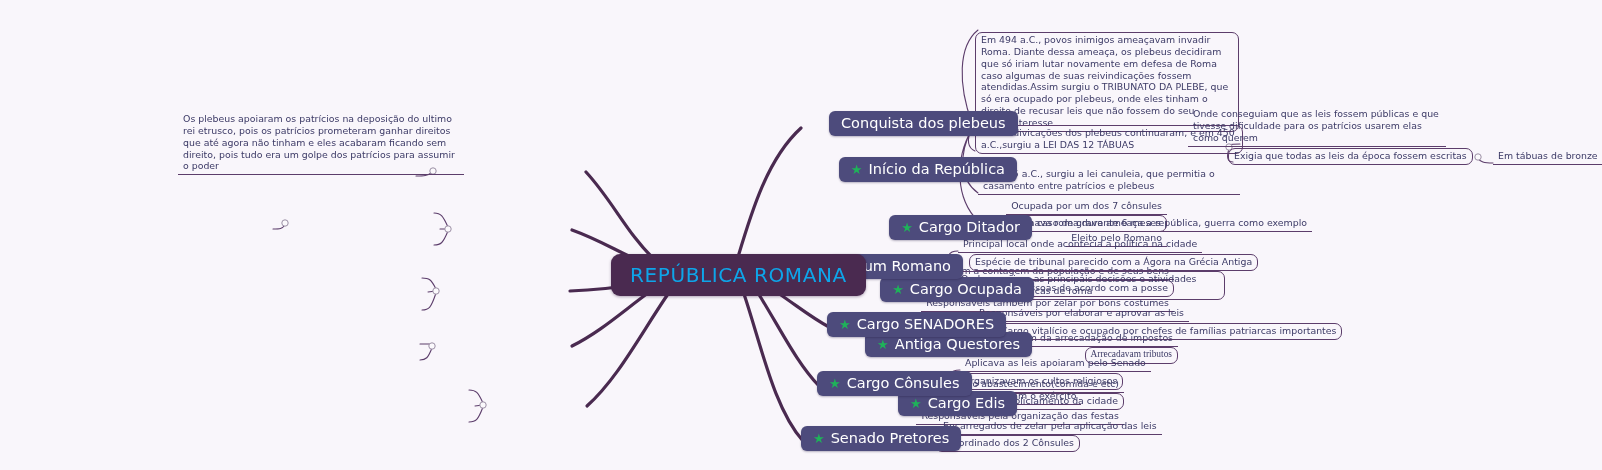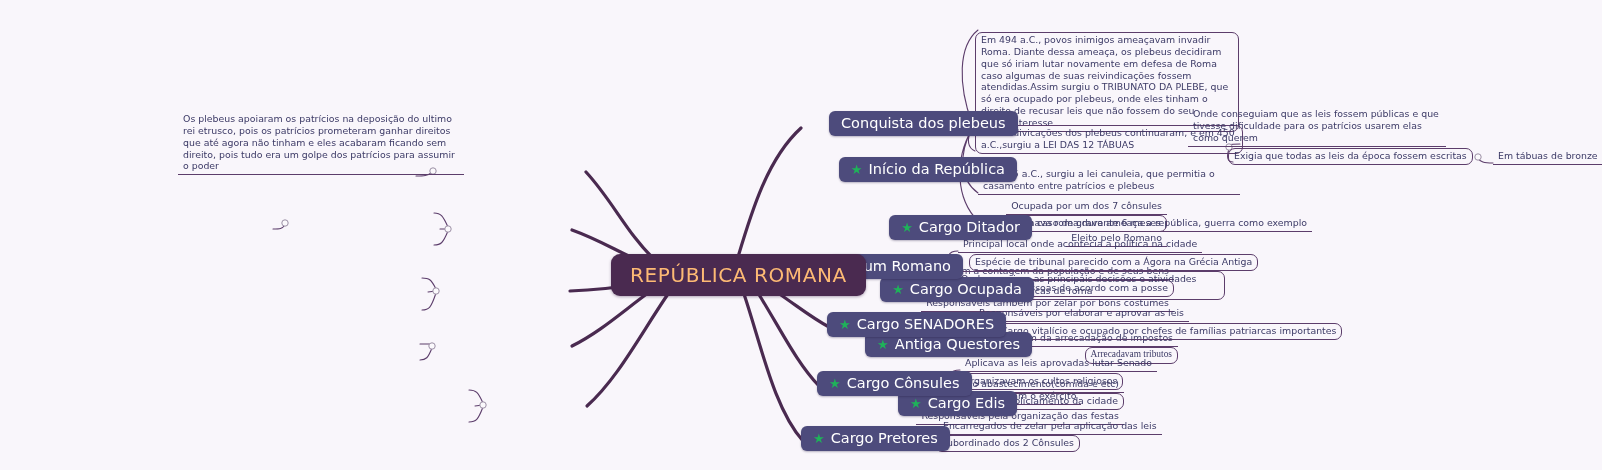--- a/index.html
+++ b/index.html
@@ -2,21 +2,21 @@
 <html><head>
 <meta charset="utf-8">
 <style>
   html,body{margin:0;padding:0;background:#f9f6fb;}
   .stage{position:relative;width:1602px;height:470px;background:#f9f6fb;overflow:hidden;
          font-family:"DejaVu Sans","Liberation Sans",sans-serif;}
   svg.wires{position:absolute;left:0;top:0;pointer-events:none;}
   .curve{fill:none;stroke:#4a2a50;stroke-width:3.2;stroke-linecap:round;}
   .subline{fill:none;stroke:#5c3d6b;stroke-width:1.1;stroke-linecap:round;}
   .dot{fill:#fbf9fc;stroke:#9b8fa5;stroke-width:1;}
-  .center{position:absolute;left:611px;top:254px;background:#4a2a50;color:#fdba74;
+  .center{position:absolute;left:611px;top:254px;background:#4a2a50;color:#0ea5e9;
           font-size:20px;padding:9px 19px;border-radius:9px;letter-spacing:.6px;white-space:nowrap;
           box-shadow:0 1px 3px rgba(40,10,50,.35);z-index:3;}
   .node{position:absolute;background:#4d4b7c;color:#fff;font-size:14.5px;padding:4px 12px 5px;
         border-radius:6px;display:flex;align-items:center;gap:6px;white-space:nowrap;
         box-shadow:0 1px 2px rgba(30,20,60,.3);z-index:2;}
   .node .star{color:#1fb25a;font-size:13px;line-height:1;}
   .leaf{position:absolute;font-size:9.4px;line-height:1.26;color:#3c3a66;padding:1px 5px 2px;z-index:1;}
   .leaf.lined{border-bottom:1.5px solid #5c3d6b;}
   .leaf.boxed{border:1.2px solid #5c3d6b;border-radius:7px;}
   .leaf.nw{white-space:nowrap;text-align:center;}
@@ -122,22 +122,22 @@
     <div class="node" style="top: 312px; left: 827px;">
       <span class="star">★</span>
       <span>Cargo SENADORES</span>
     </div>
     <div class="leaf lined nw" style="top: 306px; left: 974px;">Responsáveis por elaborar e aprovar as leis</div>
     <div class="leaf boxed nw" style="top: 323px; left: 995px;">Cargo vitalício e ocupado por chefes de famílias patriarcas importantes</div>
     <div class="node" style="top: 371px; left: 817px;">
       <span class="star">★</span>
       <span>Cargo Cônsules</span>
     </div>
-    <div class="leaf lined nw" style="top: 356px; left: 960px;">Aplicava as leis aprovadas lutar Senado</div>
+    <div class="leaf lined nw" style="top: 356px; left: 960px;">Aplicava as leis apoiaram pelo Senado</div>
     <div class="leaf boxed nw" style="top: 373px; left: 957px;">Organizavam os cultos religiosos</div>
     <div class="leaf lined nw" style="top: 389px; left: 957px;">Comandavam o exército</div>
     <div class="node" style="top: 426px; left: 801px;">
       <span class="star">★</span>
-      <span>Cargo Pretores</span>
+      <span>Senado Pretores</span>
     </div>
     <div class="leaf lined nw" style="top: 419px; left: 938px;">Encarregados de zelar pela aplicação das leis</div>
     <div class="leaf boxed nw" style="top: 435px; left: 935px;">Subordinado dos 2 Cônsules</div>
   </div>
 
 </body></html>

